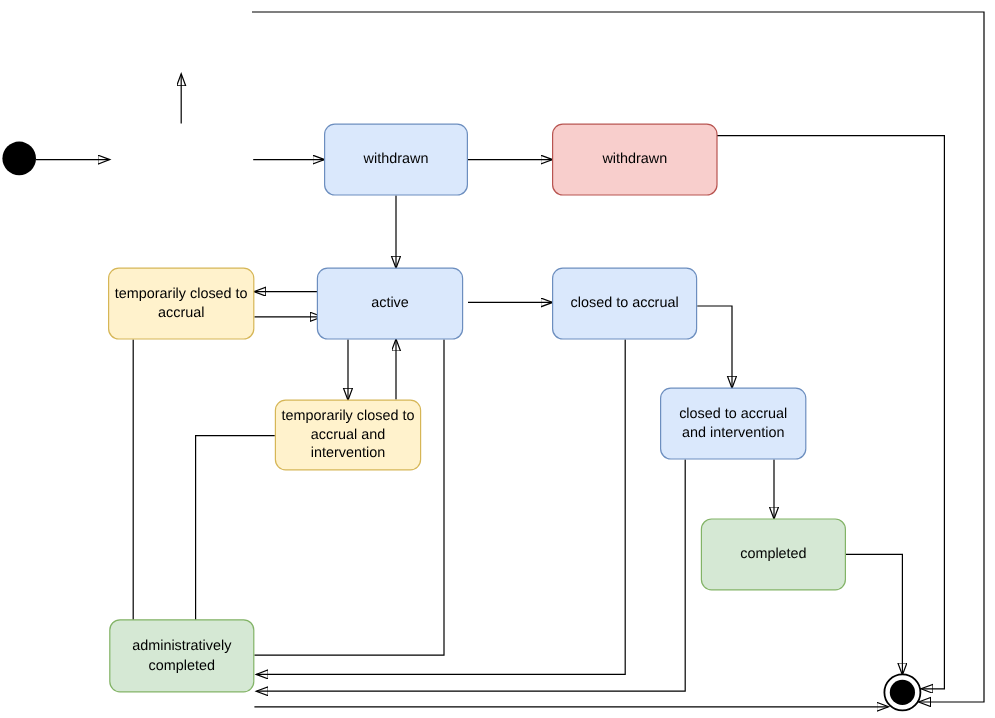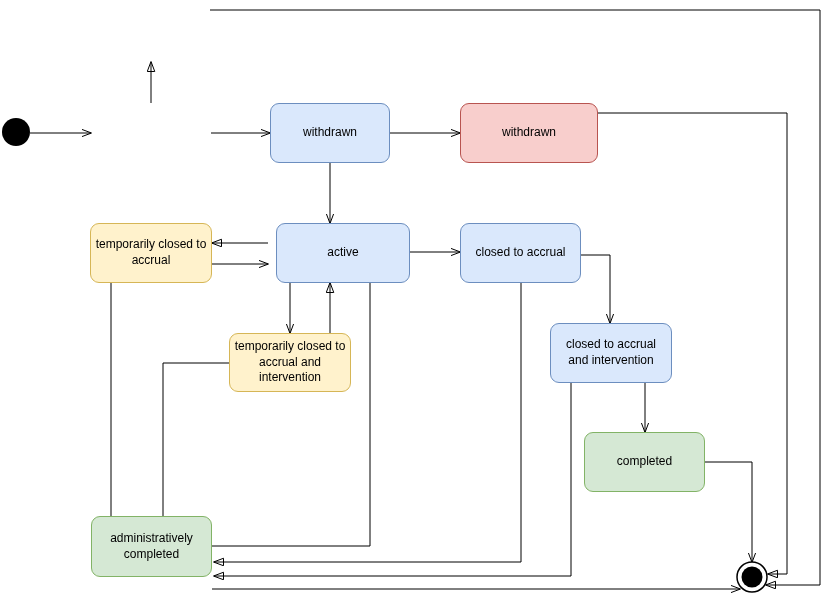--- a/index.html
+++ b/index.html
@@ -69,21 +69,21 @@
 
   <div class="state" style="left: 460px; top: 103px; width: 138px; height: 60px; background: rgb(248, 206, 204); border-color: rgb(184, 84, 80);">
     <span class="label">withdrawn</span>
   </div>
 
   <div class="state" style="left: 90px; top: 223px; width: 122px; height: 60px; background: rgb(255, 242, 204); border-color: rgb(214, 182, 86);">
     <span class="label">temporarily closed to
 accrual</span>
   </div>
 
-  <div class="state" style="left: 276px; top: 223px; width: 134px; height: 60px; background: rgb(218, 232, 252); border-color: rgb(108, 142, 191);">
+  <div class="state" style="left: 264px; top: 223px; width: 122px; height: 60px; background: rgb(218, 232, 252); border-color: rgb(108, 142, 191);">
     <span class="label">active</span>
   </div>
 
   <div class="state" style="left: 460px; top: 223px; width: 121px; height: 60px; background: rgb(218, 232, 252); border-color: rgb(108, 142, 191);">
     <span class="label">closed to accrual</span>
   </div>
 
   <div class="state" style="left: 229px; top: 333px; width: 122px; height: 59px; background: rgb(255, 242, 204); border-color: rgb(214, 182, 86);">
     <span class="label">temporarily closed to
 accrual and

